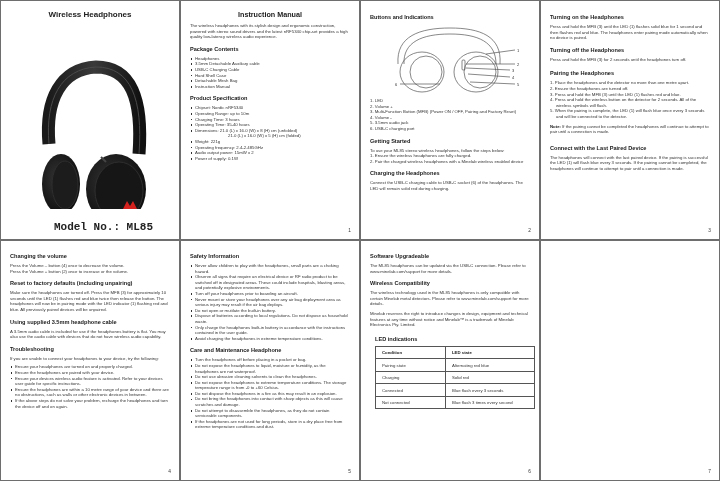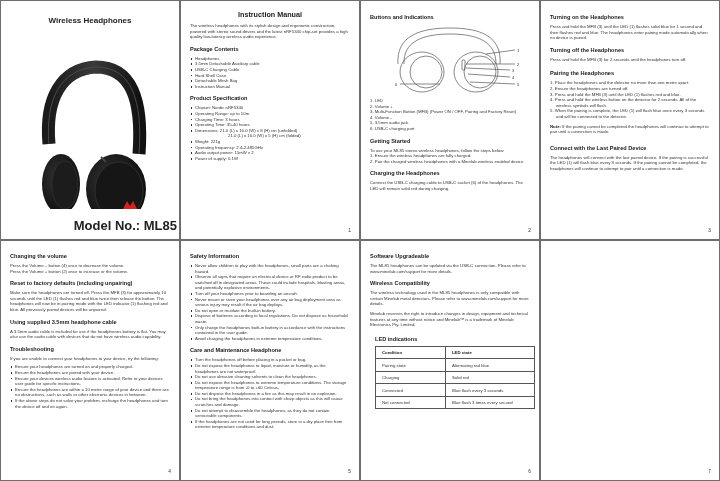--- a/index.html
+++ b/index.html
@@ -12,23 +12,23 @@
   .h1 { font-size: 7.2px; font-weight: bold; text-align: center; color: #1a1a1a; }
   .h2 { font-size: 5.6px; font-weight: bold; color: #1a1a1a; margin: 6px 0 4px 0; }
   .p { font-size: 4.3px; line-height: 5.6px; color: #333; margin-bottom: 3px; }
   ul.b { list-style: none; font-size: 4.3px; line-height: 5.6px; color: #333; margin-bottom: 3px; }
   ul.b li { position: relative; padding-left: 5px; }
   ul.b li::before { content: ""; position: absolute; left: 0.5px; top: 2.1px; width: 1.8px; height: 1.8px; background: #333; }
   ol.n { list-style: none; font-size: 4.3px; line-height: 5.6px; color: #333; margin-bottom: 3px; }
   ol.n li { padding-left: 6px; text-indent: -6px; }
   .spec-dim-2 { padding-left: 33px; }
   
-  .cover-title { font-size: 8px; font-weight: bold; text-align: center; margin-top: 6px; color: #222; }
+  .cover-title { font-size: 8px; font-weight: bold; text-align: center; color: #222; }
   .cover-img { position: absolute; left: 30px; top: 38px; width: 120px; height: 170px; }
-  .cover-model { position: absolute; right: 2px; bottom: 6px; font-size: 13px; font-weight: bold; color: #222; }
+  .cover-model { position: absolute; right: 26px; bottom: 6px; font-size: 11px; font-weight: bold; color: #222; font-family: Liberation Mono, monospace; }
   
   .diagram { width: 162px; height: 70px; margin: 2px auto 4px auto; display: block; }
   
   table.led { border-collapse: collapse; width: 160px; margin-left: 5px; font-size: 4.3px; color: #333; }
   table.led th, table.led td { border: 0.8px solid #555; text-align: left; padding: 2.5px 6px; height: 12.5px; }
   table.led th { font-weight: bold; color: #1a1a1a; }
   table.led td:first-child, table.led th:first-child { width: 70px; }
   .note-b { font-weight: bold; color: #1a1a1a; }
 </style>
 </head>

